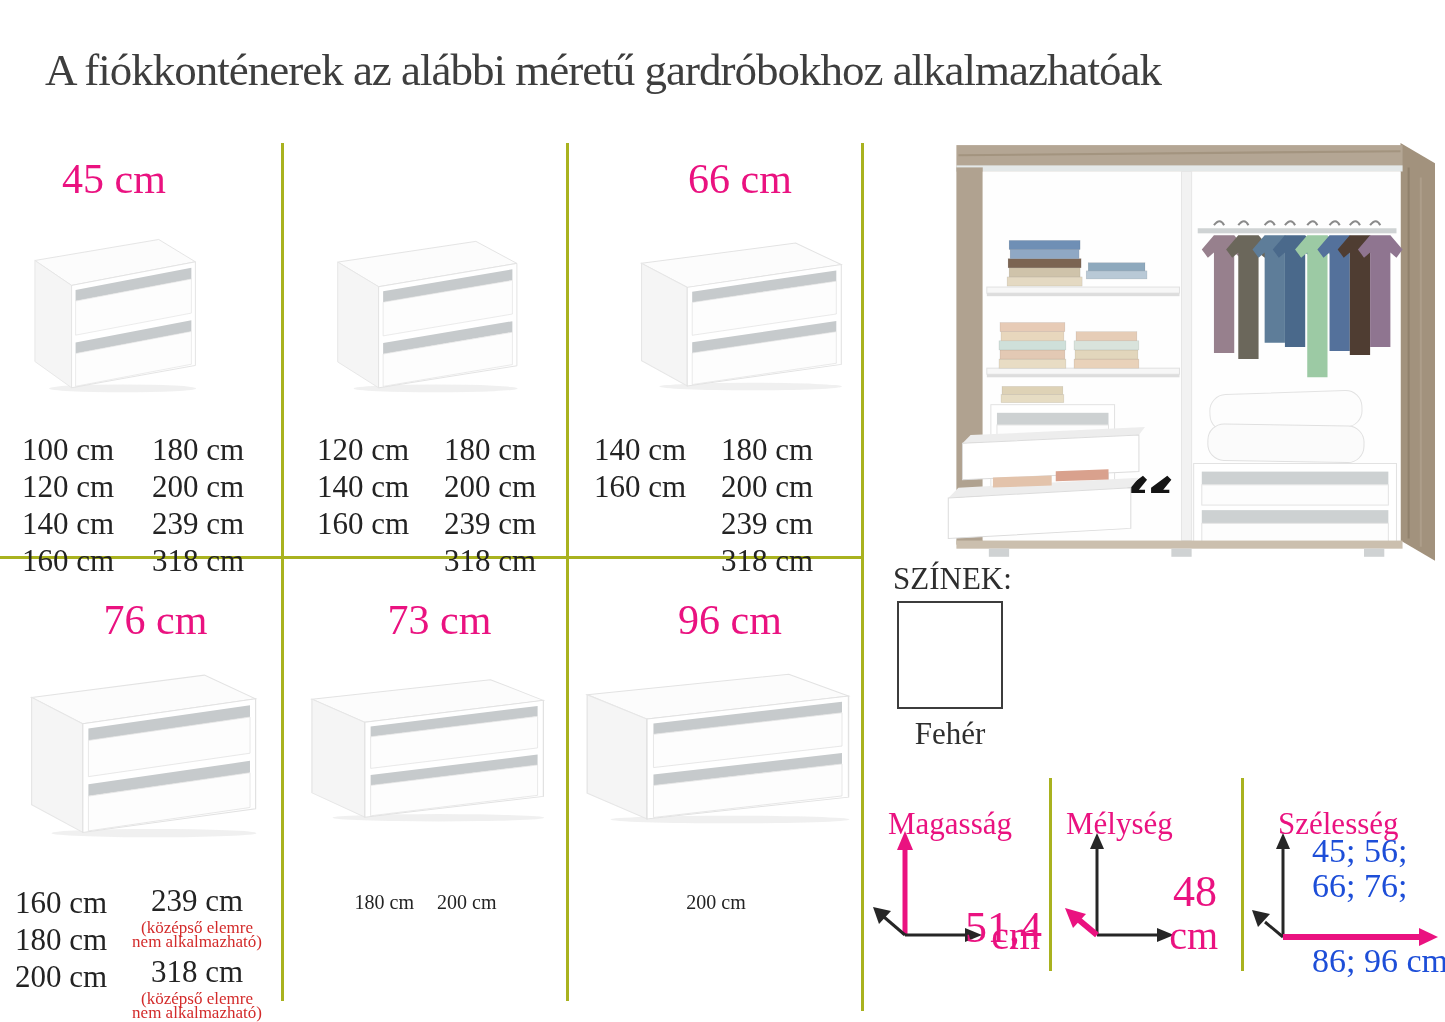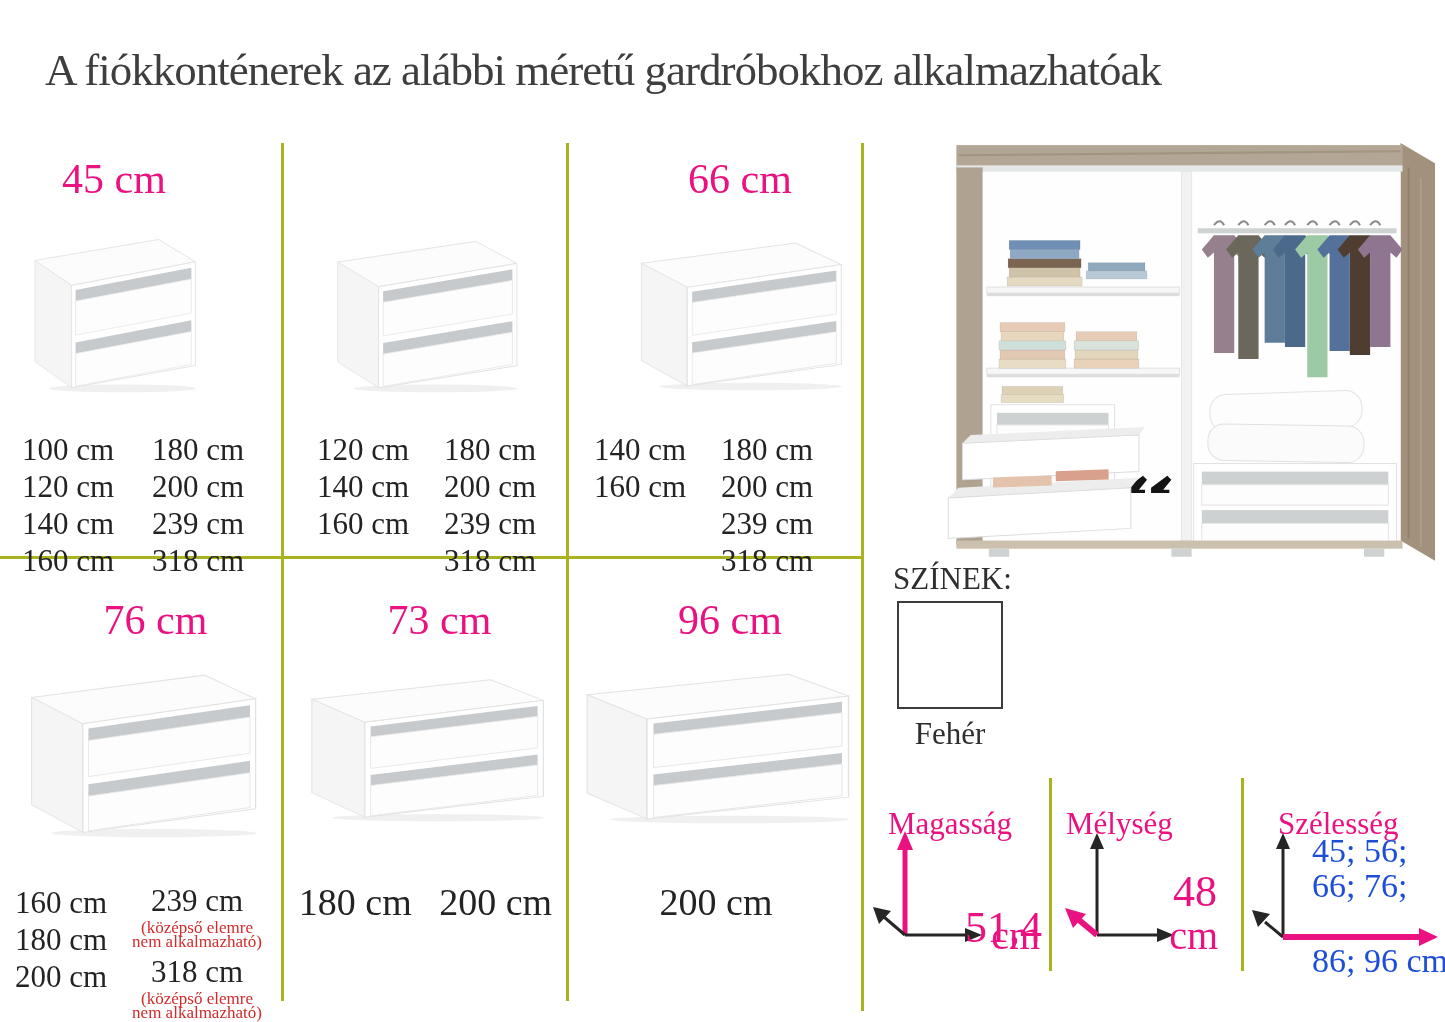--- a/index.html
+++ b/index.html
@@ -41,21 +41,21 @@
   .dim-col{position:absolute;font-size:31px;line-height:37px;color:#232323;white-space:nowrap;}
   #cell0 .colA{left:22px;top:288px;}  #cell0 .colB{left:152px;top:288px;}
   #cell1 .colA{left:33px;top:288px;}  #cell1 .colB{left:160px;top:288px;}
   #cell2 .colA{left:25px;top:288px;}  #cell2 .colB{left:152px;top:288px;}
   #cell3 .colA{left:15px;top:326px;}
   #cell3 .colB{left:116px;top:326px;width:162px;text-align:center;}
   .val{font-size:31px;line-height:34px;}
   .note{font-size:17px;line-height:13.5px;color:#d32a2a;text-align:center;}
   .note.first{margin-top:3px;} .note.last{margin-bottom:7px;}
   .inline-vals{position:absolute;left:0;right:0;top:326px;text-align:center;
-               font-size:38px;line-height:37px;color:#232323;}
+               font-size:20px;line-height:37px;color:#232323;}
   .inline-vals span{margin:0 9px;}
 
   
   #szinek-heading{left:893px;top:561px;font-size:31px;color:#2e2e2e;}
   #swatch{left:897px;top:601px;width:102px;height:104px;background:#ffffff;border:2px solid #3c3c3c;}
   #swatch-label{left:877px;top:716px;width:146px;font-size:31px;color:#2e2e2e;}
 
   
   .dim-label{position:absolute;font-size:31px;color:#ea1280;white-space:nowrap;margin-top:20px;}
   #dimlabel0{left:888px;top:786px;} #dimlabel1{left:1066px;top:786px;} #dimlabel2{left:1278px;top:786px;}

